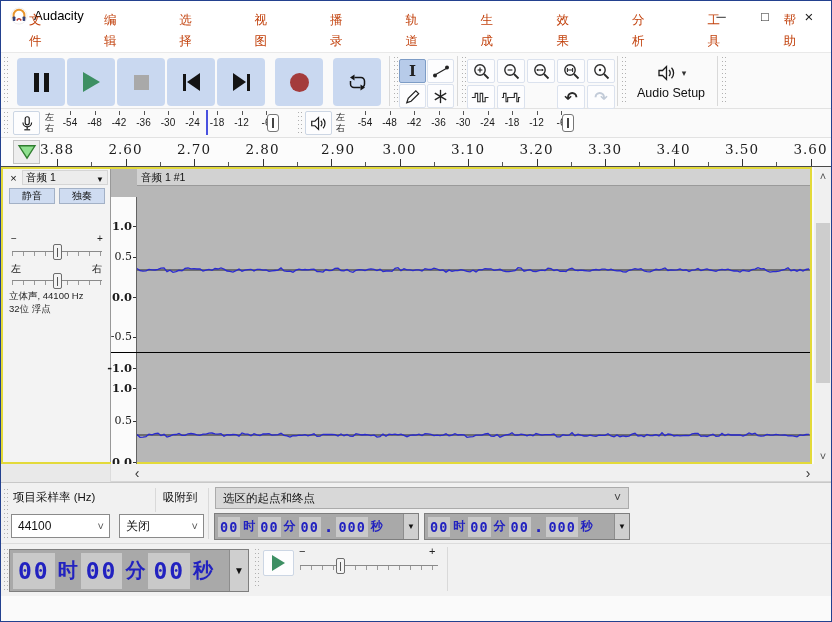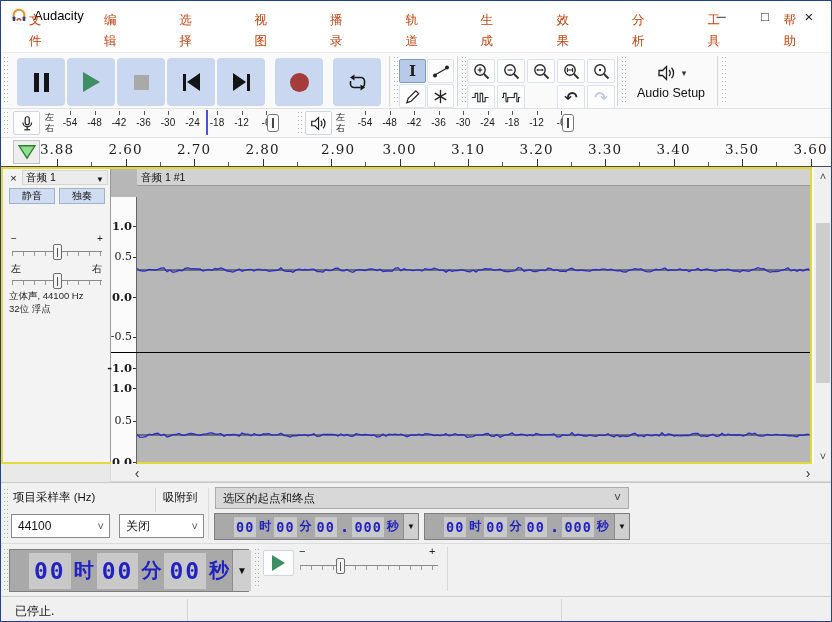--- a/index.html
+++ b/index.html
@@ -89,21 +89,21 @@
   .hscroll { position:absolute; left:0; top:463px; width:832px; height:18px; background:#f0f0f0; border-bottom:1px solid #d6d6d6; }
   .hs-corner { position:absolute; left:0; top:0; width:110px; height:18px; background:#e9e9e9; border-right:1px solid #dcdcdc; }
   .hs-arrow { position:absolute; top:0; width:20px; height:17px; display:flex; align-items:center; justify-content:center; font-size:14px; color:#333; }
   
   .lower { position:absolute; left:0; top:481px; width:100%; height:114px; background:#f1f1f1; border-top:1px solid #c8c8c8; }
   .lw-label { position:absolute; font-size:11.5px; color:#141414; }
   .combo { position:absolute; height:24px; background:#fff; border:1px solid #8a8a8a; font-size:12px; display:flex; align-items:center; padding:0 6px; color:#111; }
   .combo .chev { position:absolute; right:5px; font-size:11px; color:#555; }
   .mode-select { position:absolute; left:214px; top:4px; width:414px; height:22px; background:#d8d8d8; border:1px solid #ababab; font-size:11.5px; display:flex; align-items:center; padding:0 7px; color:#141414; }
   .mode-select .chev { position:absolute; right:7px; font-size:12px; color:#444; }
-  .tf { position:absolute; background:#a9a9a9; border:1px solid #7e7e7e; display:flex; align-items:center; padding:0 0 0 19px; gap:3px; }
+  .tf { position:absolute; background:#a9a9a9; border:1px solid #7e7e7e; display:flex; align-items:center; padding:0 0 0 3px; gap:3px; }
   .tf-box { background:#c9c9c9; color:#2222c0; font-family:"DejaVu Sans Mono",monospace; font-weight:bold; font-size:13.5px; line-height:20px; padding:0 2px; letter-spacing:1px; }
   .tf-unit { color:#2222c0; font-size:12px; font-weight:bold; }
   .tf-dot { color:#2222c0; font-weight:bold; font-family:"DejaVu Sans Mono",monospace; }
   .tf-caret { margin-left:auto; align-self:stretch; display:flex; align-items:center; padding:0 3px; font-size:8px; color:#111; background:#cfcfcf; border-left:1px solid #8d8d8d; }
   .tf-big .tf-box { font-size:23px; line-height:36px; padding:0 5px; letter-spacing:2px; }
   .tf-big .tf-unit { font-size:20px; }
   .tf-big .tf-caret { font-size:10px; padding:0 4px; }
   .row-sep { position:absolute; left:0; top:60px; width:100%; height:1px; background:#dcdcdc; }
   .ps-play { position:absolute; left:262px; top:67px; width:31px; height:26px; background:#fdfdfe; border:1px solid #ccd6e4; border-radius:2px; display:flex; align-items:center; justify-content:center; }
   .ps-play .icon-play { border-left-width:13px; border-top-width:8px; border-bottom-width:8px; }
@@ -555,19 +555,14 @@
     <div class="slider" style="left:299px; top:74px; width:138px;">
       <div class="sl-ticks"></div>
         <div class="sl-track"></div>
       <div class="sl-thumb" style="left:36px;">
           <i></i>
         </div>
     </div>
     <div class="vsep" style="left:446px; top:64px; height:44px;"></div>
   </div>
 
-  <div class="statusbar">
-    <span class="status-text">已停止.</span>
-    <div class="st-sep" style="left:186px;"></div>
-    <div class="st-sep" style="left:560px;"></div>
-  </div>
 
 </div>
 
 </body></html>

